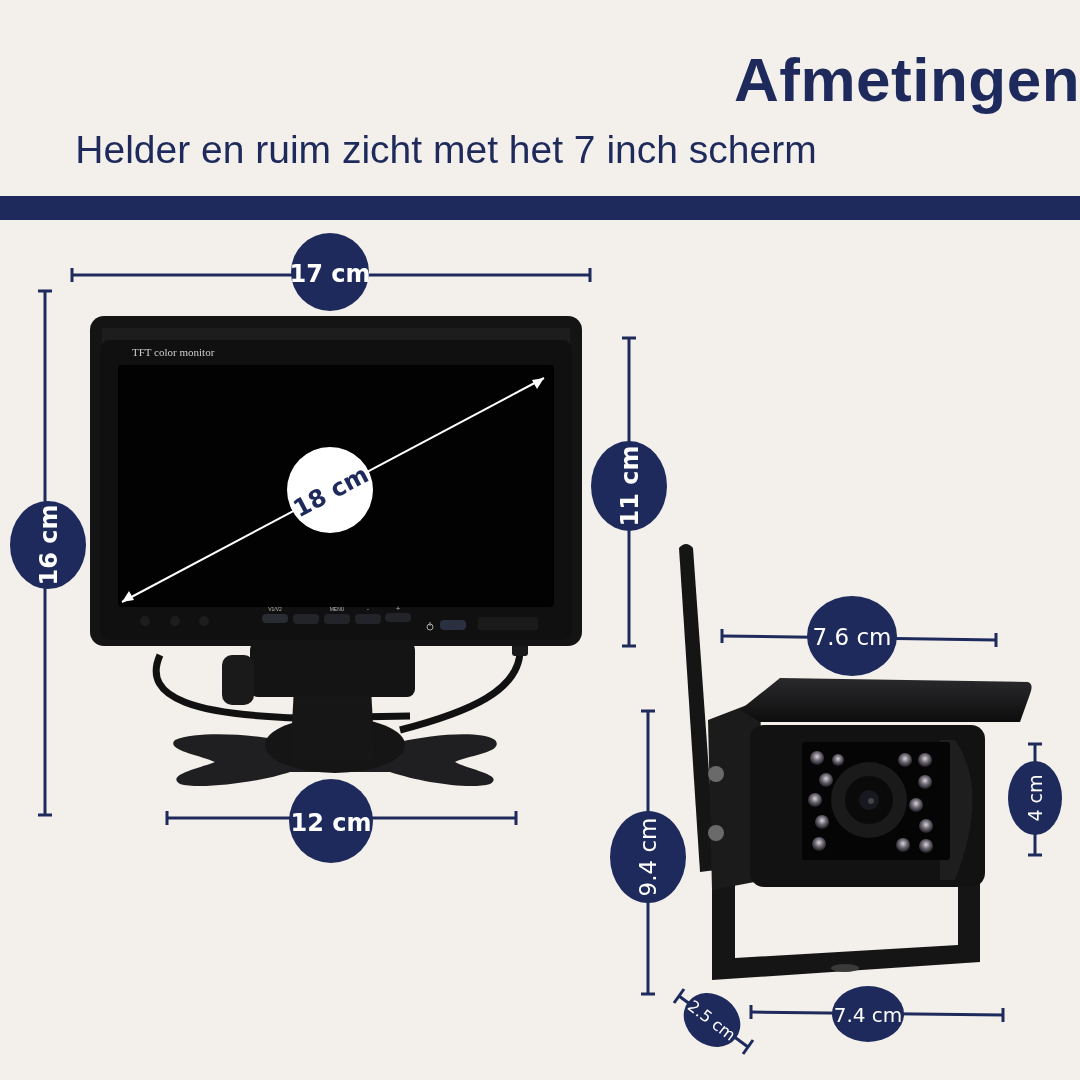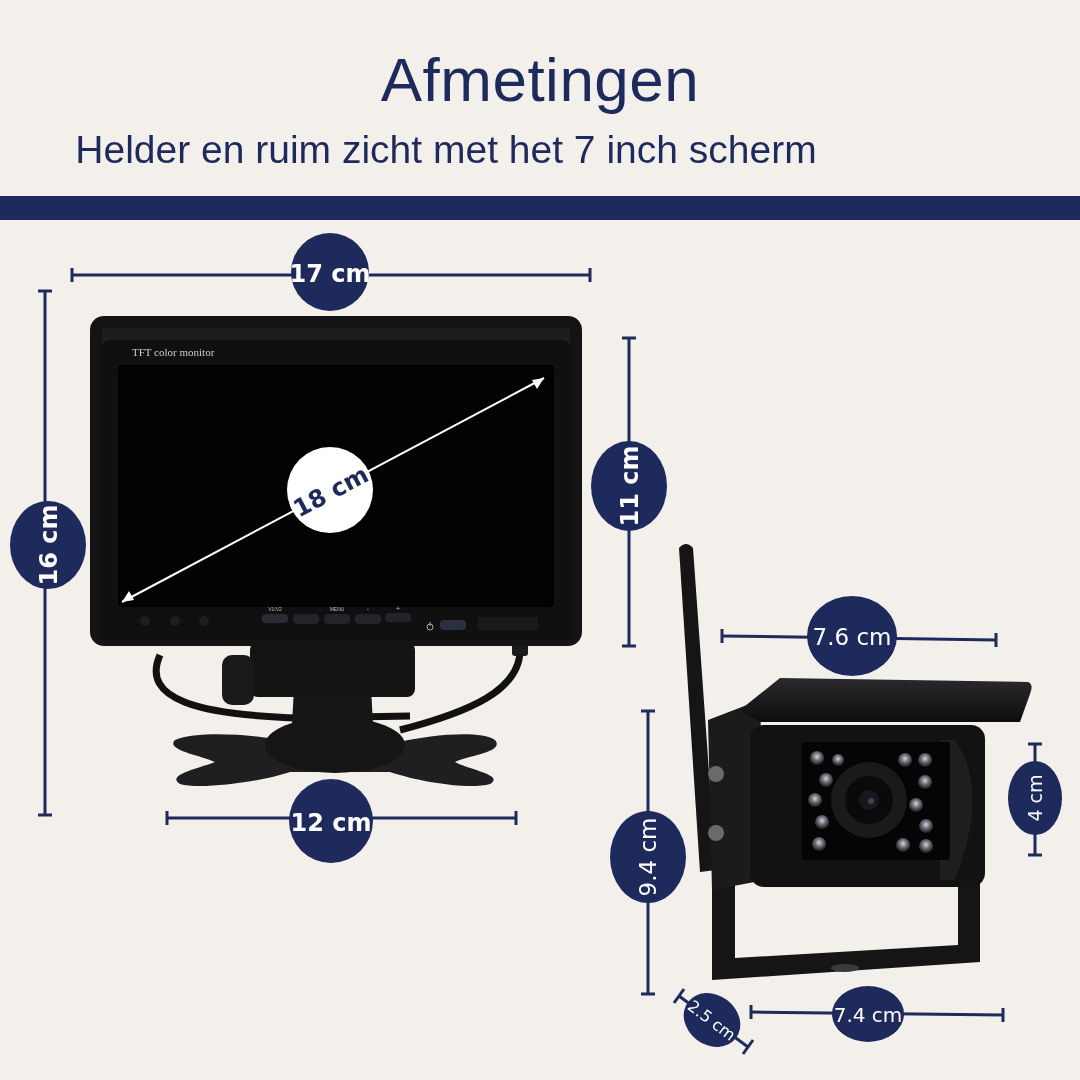--- a/index.html
+++ b/index.html
@@ -5,21 +5,21 @@
   * { box-sizing: border-box; margin: 0; padding: 0; }
   html, body { width: 1080px; height: 1080px; overflow: hidden; }
   body {
     background: #f3f0eb;
     font-family: "Liberation Sans", sans-serif;
     position: relative;
     color: #1f2a5c;
   }
   .title {
     position: absolute; left: 0; width: 1080px; top: 44px;
-    text-align: center; font-weight: normal; font-size: 62px;
+    text-align: right; font-weight: bold; font-size: 62px;
     color: #1f2a5c; letter-spacing: 0.5px;
   }
   .subtitle {
     position: absolute; left: 0; width: 892px; top: 128px;
     text-align: center; font-size: 39px; color: #1f2a5c;
   }
   .band {
     position: absolute; left: 0; top: 196px; width: 1080px; height: 24px;
     background: #1f2a5c;
   }

